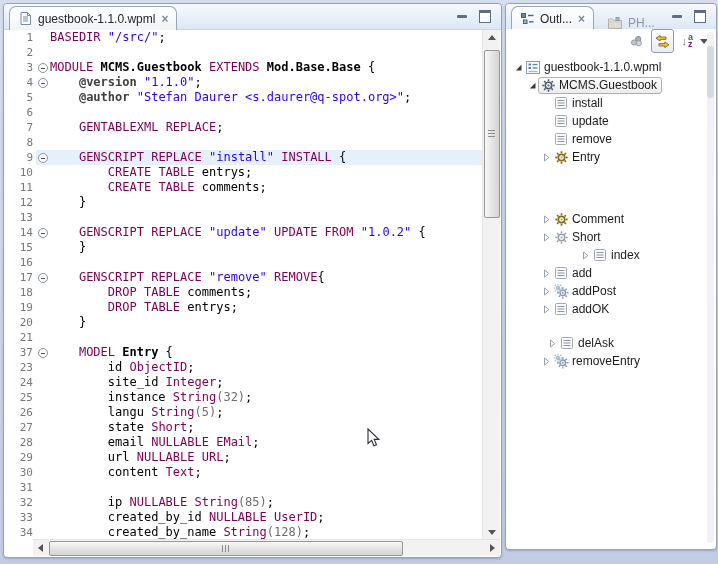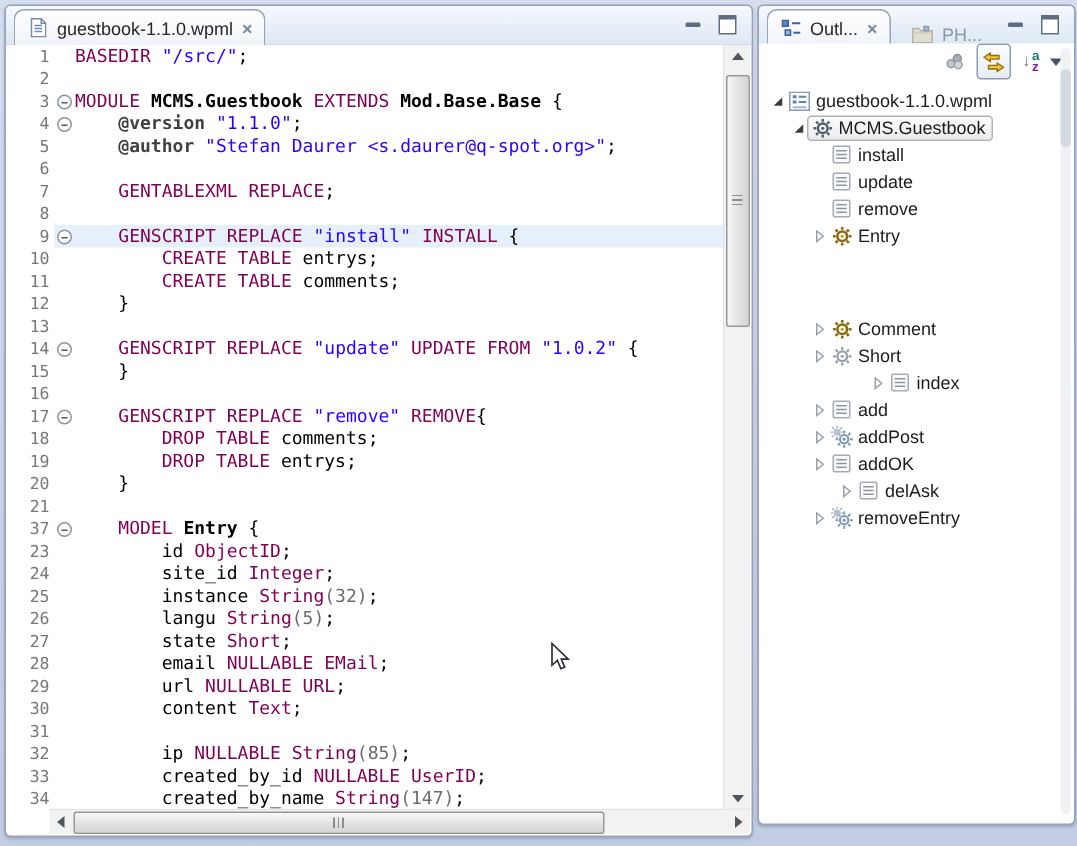--- a/index.html
+++ b/index.html
@@ -334,21 +334,21 @@
           <div class="code"><span class="tk-pl">        ip </span><span class="tk-kw">NULLABLE</span><span class="tk-pl"> </span><span class="tk-kw">String</span><span class="tk-num">(85)</span><span class="tk-pl">;</span></div>
         </div>
         <div class="code-row">
           <div class="ln">33</div>
           <div class="fold"></div>
           <div class="code"><span class="tk-pl">        created_by_id </span><span class="tk-kw">NULLABLE</span><span class="tk-pl"> </span><span class="tk-kw">UserID</span><span class="tk-pl">;</span></div>
         </div>
         <div class="code-row">
           <div class="ln">34</div>
           <div class="fold"></div>
-          <div class="code"><span class="tk-pl">        created_by_name </span><span class="tk-kw">String</span><span class="tk-num">(147)</span><span class="tk-pl">;</span></div>
+          <div class="code"><span class="tk-pl">        created_by_name </span><span class="tk-kw">String</span><span class="tk-num">(128)</span><span class="tk-pl">;</span></div>
         </div>
       </div>
   </div>
 
   <div class="vscroll">
     <span class="sb-btn" style="top:0">
         <span class="tri tri-up"></span>
       </span>
     <div class="sb-thumb-v">
         <span class="grip"></span>
@@ -646,21 +646,21 @@
           </svg>
         </span>
         <span class="nicon">
           <svg width="14" height="14" viewBox="0 0 14 14">
             <rect x="1.5" y="1.5" width="11" height="11" rx="1" fill="#fafafa" stroke="#a4abb4"></rect>
             <path d="M3.5,4.5 h7 M3.5,7 h7 M3.5,9.5 h7" stroke="#8d96a2" stroke-width="1"></path>
           </svg>
         </span>
         <span class="tlabel">addOK</span>
       </div>
-      <div class="tree-row" style="padding-left: 52px;">
+      <div class="tree-row" style="padding-left: 40px; margin-top: 16px;">
         <span class="exp">
           <svg width="9" height="9" viewBox="0 0 9 9">
             <path d="M2.5,1 L6.8,4.5 L2.5,8 Z" fill="#ffffff" stroke="#9aa0a8"></path>
           </svg>
         </span>
         <span class="nicon">
           <svg width="14" height="14" viewBox="0 0 14 14">
             <rect x="1.5" y="1.5" width="11" height="11" rx="1" fill="#fafafa" stroke="#a4abb4"></rect>
             <path d="M3.5,4.5 h7 M3.5,7 h7 M3.5,9.5 h7" stroke="#8d96a2" stroke-width="1"></path>
           </svg>

